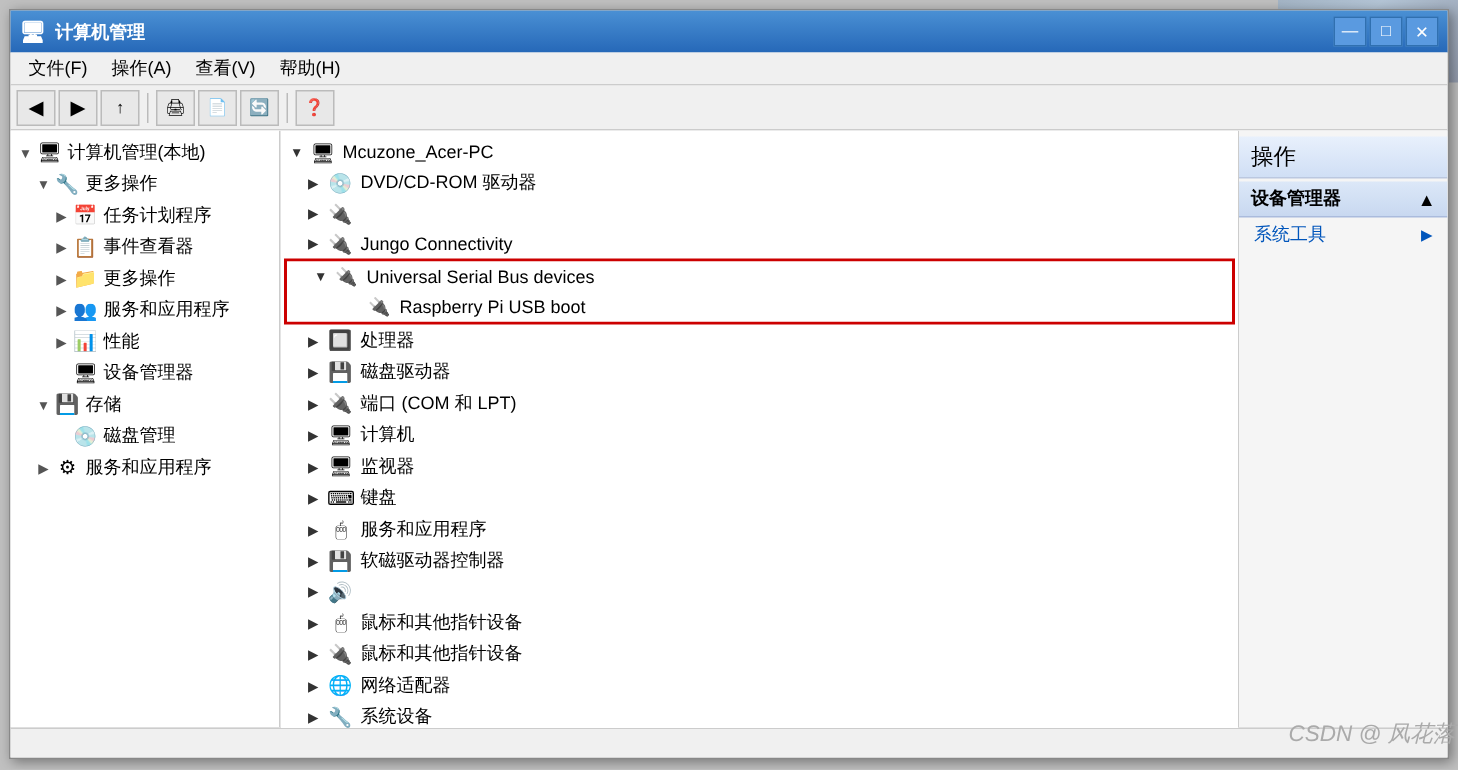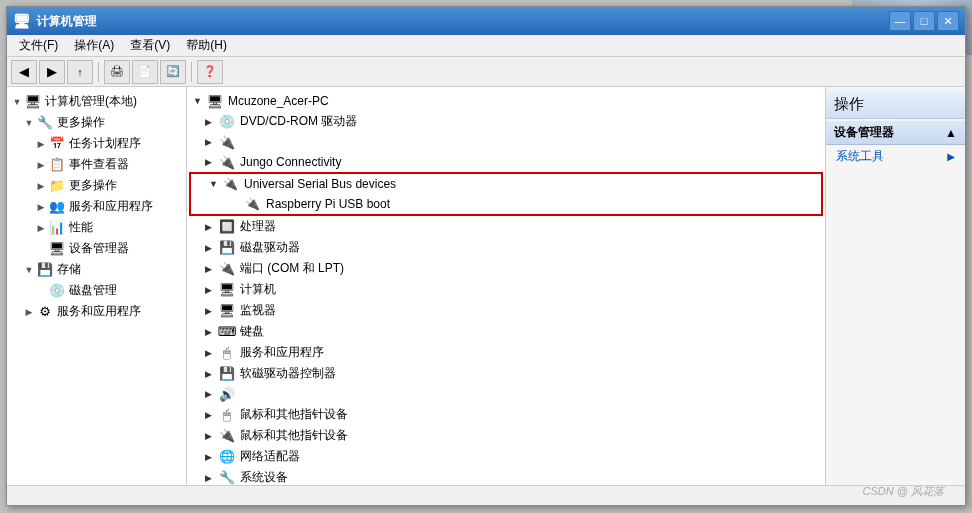--- a/index.html
+++ b/index.html
@@ -476,15 +476,15 @@
       </div>
     </div>
 
   </div>
 
   <div class="status-bar">
     <span></span>
   </div>
 </div>
 
-<div style="position:fixed; bottom:14px; right:28px; font-size:11px; color:#aaa; font-style:italic;">CSDN @ 风花落</div>
+<div style="position:fixed; bottom:14px; right:2px; font-size:15px; color:#aaa; font-style:italic;">CSDN @ 风花落</div>
 
 <div style="position:fixed; top:0; right:0; width:120px; height:55px; background: linear-gradient(135deg, #88aacc 0%, #aaccee 40%, #667799 100%); opacity:0.5; pointer-events:none; z-index:-1;"></div>
 
 </body></html>

